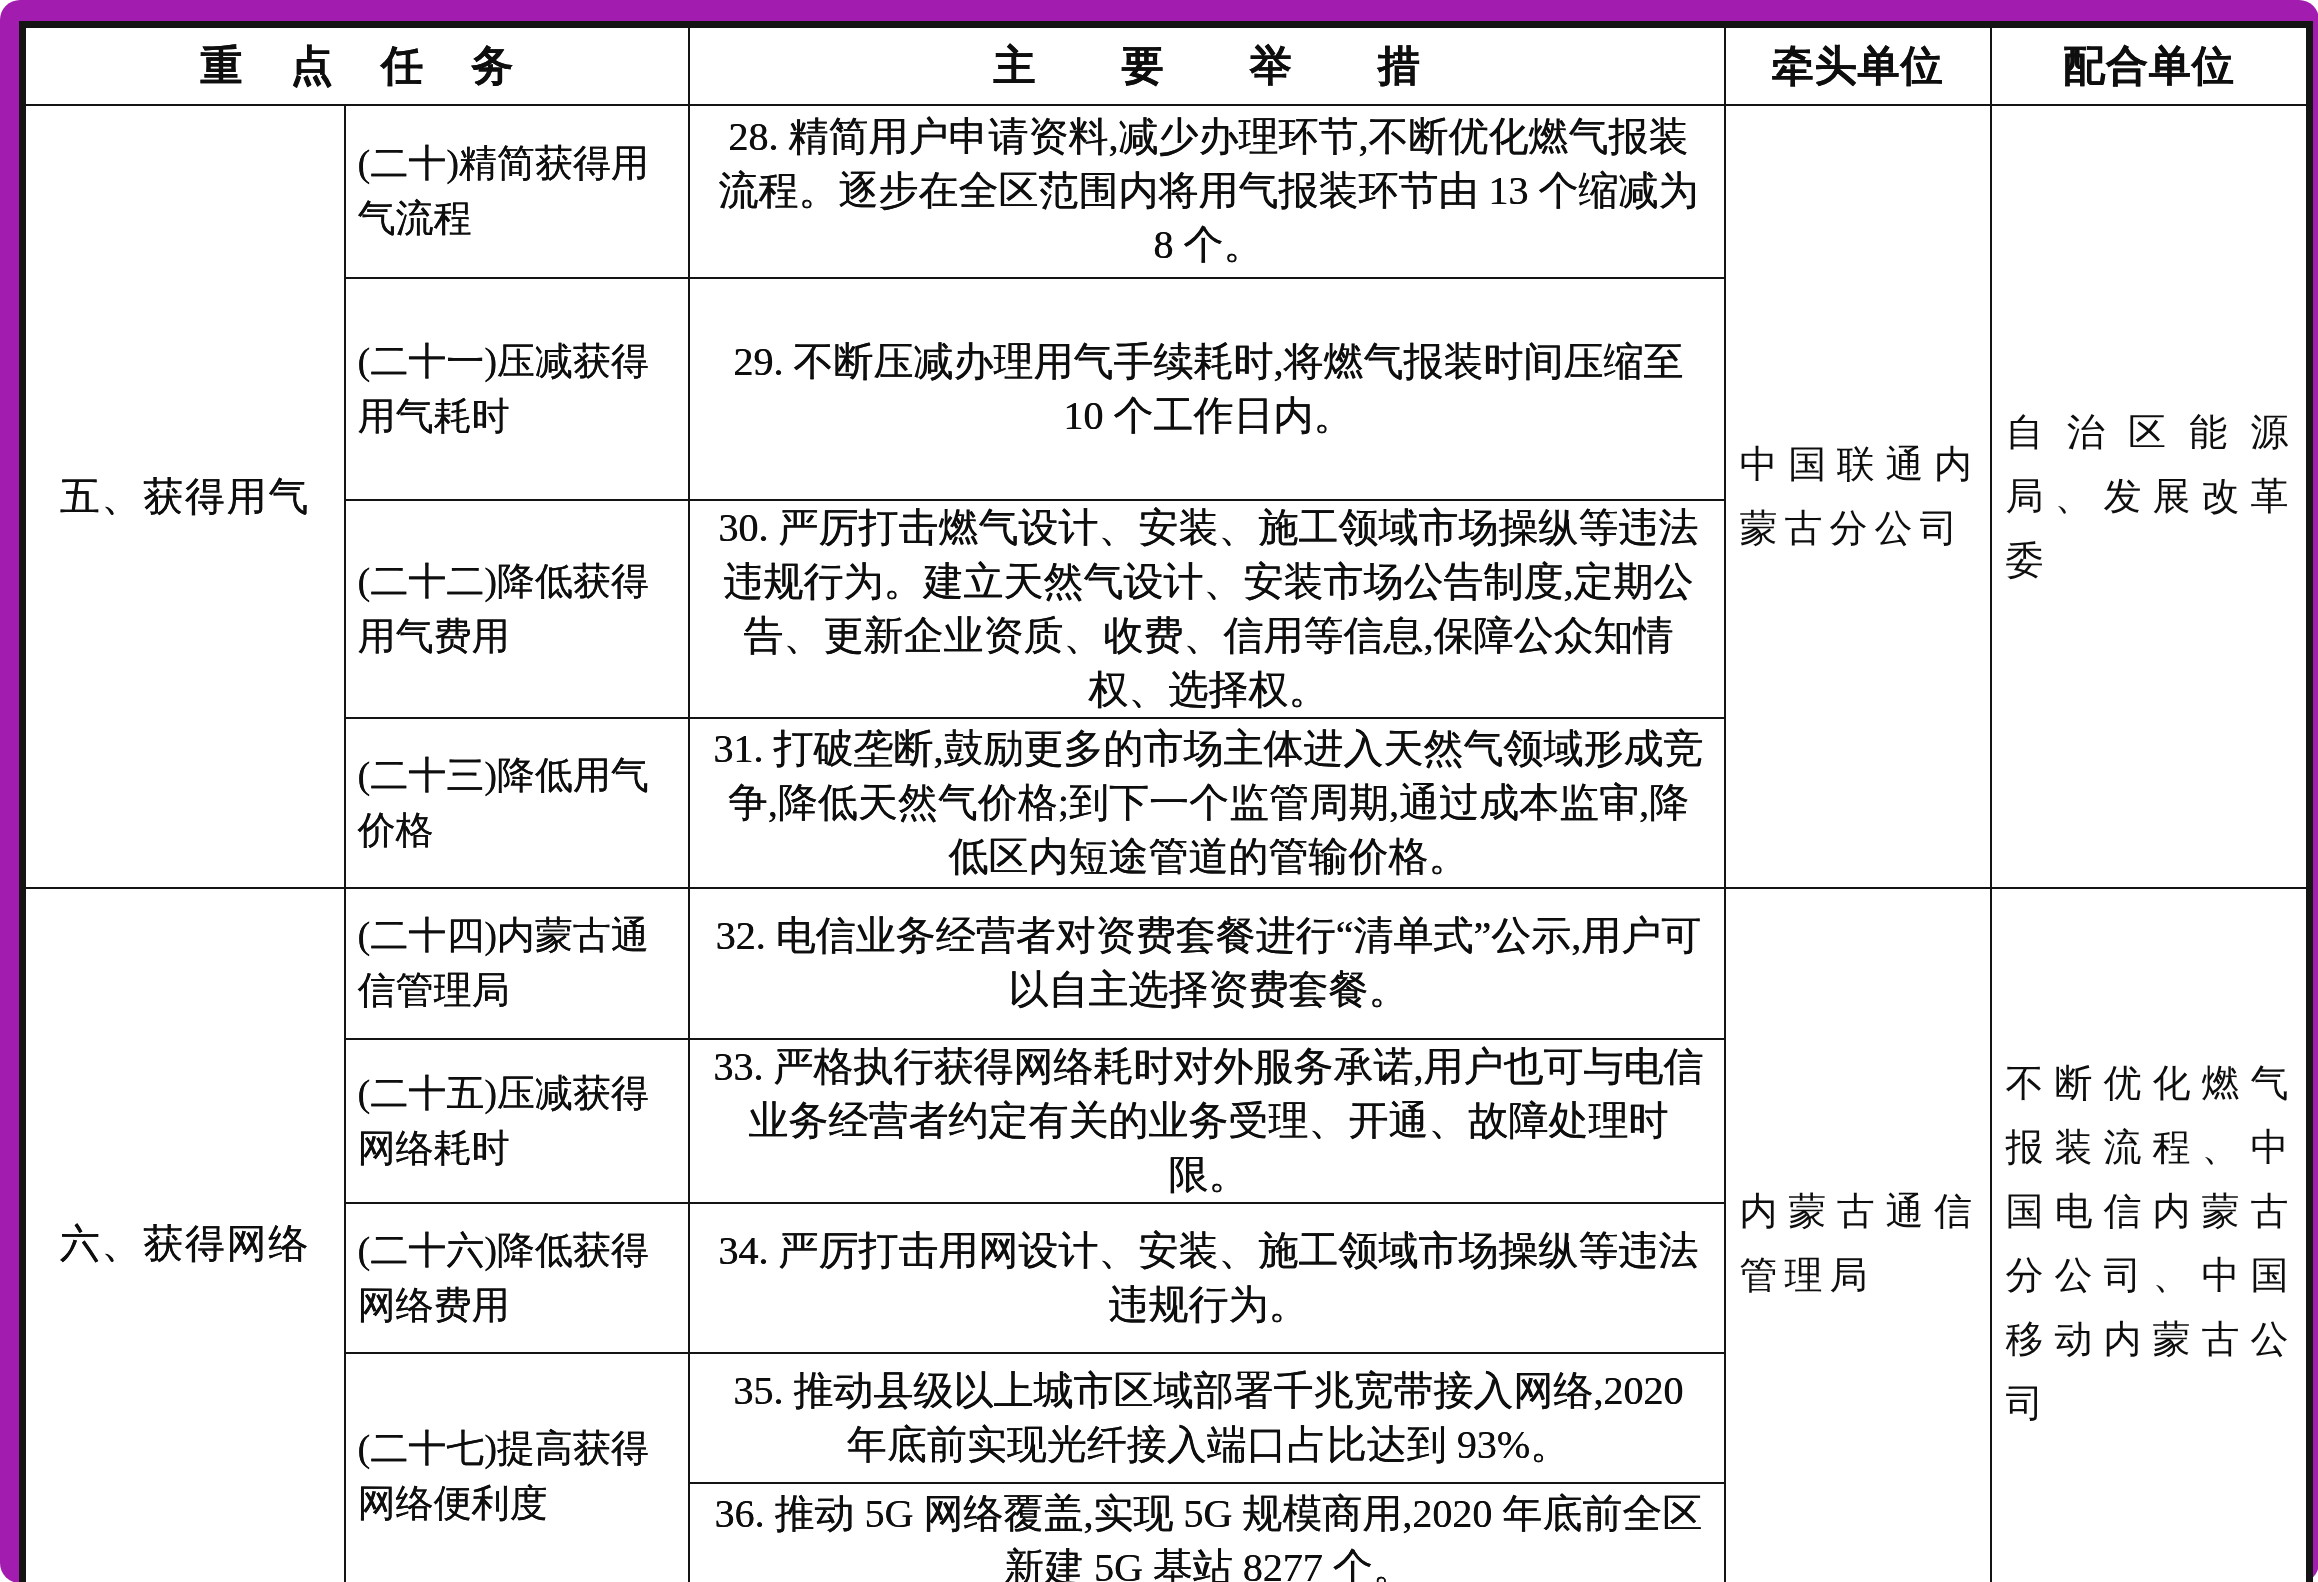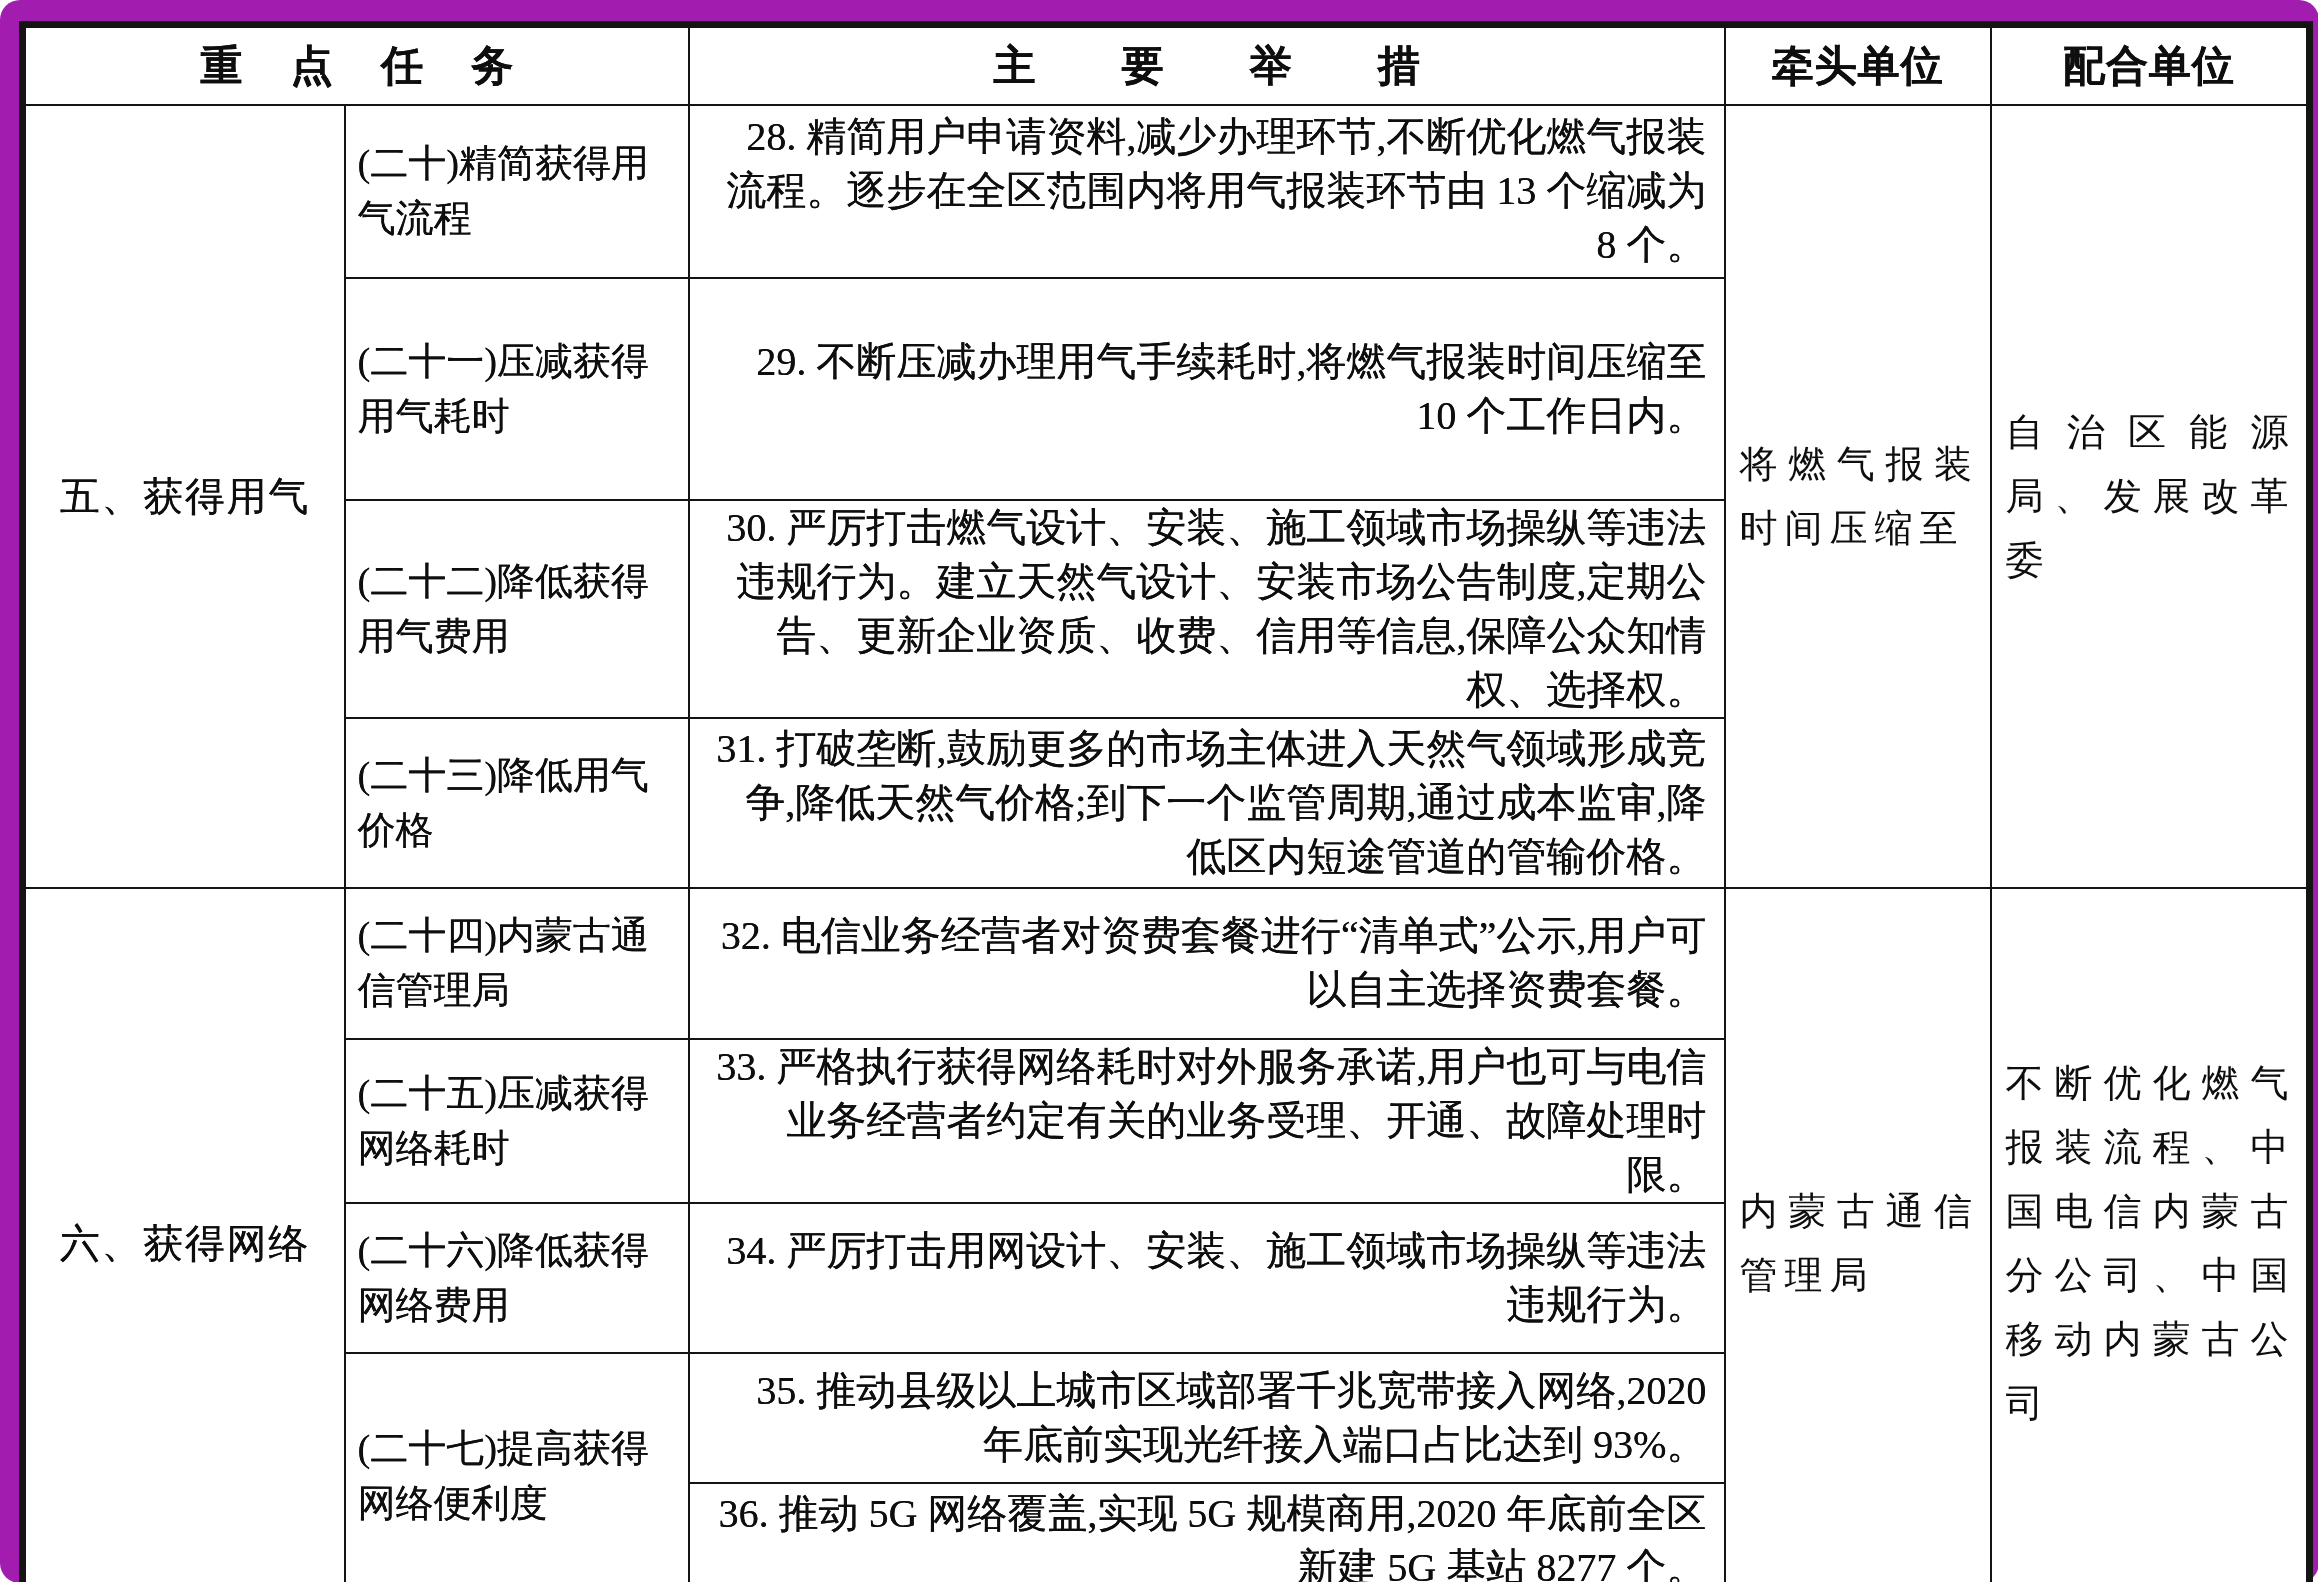--- a/index.html
+++ b/index.html
@@ -60,21 +60,21 @@
   td.item {
     font-size: 38px;
     line-height: 55px;
     padding: 0 7px 0 12px;
     text-align: left;
   }
   td.measure {
     font-size: 40px;
     line-height: 54px;
     padding: 0 17.3px 0 21px;
-    text-align: right;
+    text-align: center;
     text-shadow: 0.3px 0 0 currentColor;
   }
   td.lead, td.coop {
     font-size: 38px;
     line-height: 64px;
     letter-spacing: 7px;
     padding: 0 10.4px 0 14px;
     text-align: justify;
     text-justify: inter-character;
     line-break: strict;
@@ -101,21 +101,21 @@
         <th><span class="hsp2">主要举措</span></th>
         <th><span>牵头单位</span></th>
         <th><span>配合单位</span></th>
       </tr>
     </thead>
     <tbody>
       <tr style="height:173px">
         <td class="cat" rowspan="4">五、获得用气</td>
         <td class="item">(二十)精简获得用气流程</td>
         <td class="measure">28. 精简用户申请资料,减少办理环节,不断优化燃气报装流程。逐步在全区范围内将用气报装环节由 13 个缩减为 8 个。</td>
-        <td class="lead" rowspan="4">将燃气报装时间压缩至</td>
+        <td class="lead" rowspan="4">中国联通内蒙古分公司</td>
         <td class="coop" rowspan="4">自治区能源局、发展改革委</td>
       </tr>
       <tr style="height:222px">
         <td class="item">(二十一)压减获得用气耗时</td>
         <td class="measure">29. 不断压减办理用气手续耗时,将燃气报装时间压缩至 10 个工作日内。</td>
       </tr>
       <tr style="height:206px">
         <td class="item">(二十二)降低获得用气费用</td>
         <td class="measure">30. 严厉打击燃气设计、安装、施工领域市场操纵等违法违规行为。建立天然气设计、安装市场公告制度,定期公告、更新企业资质、收费、信用等信息,保障公众知情权、选择权。</td>
       </tr>

